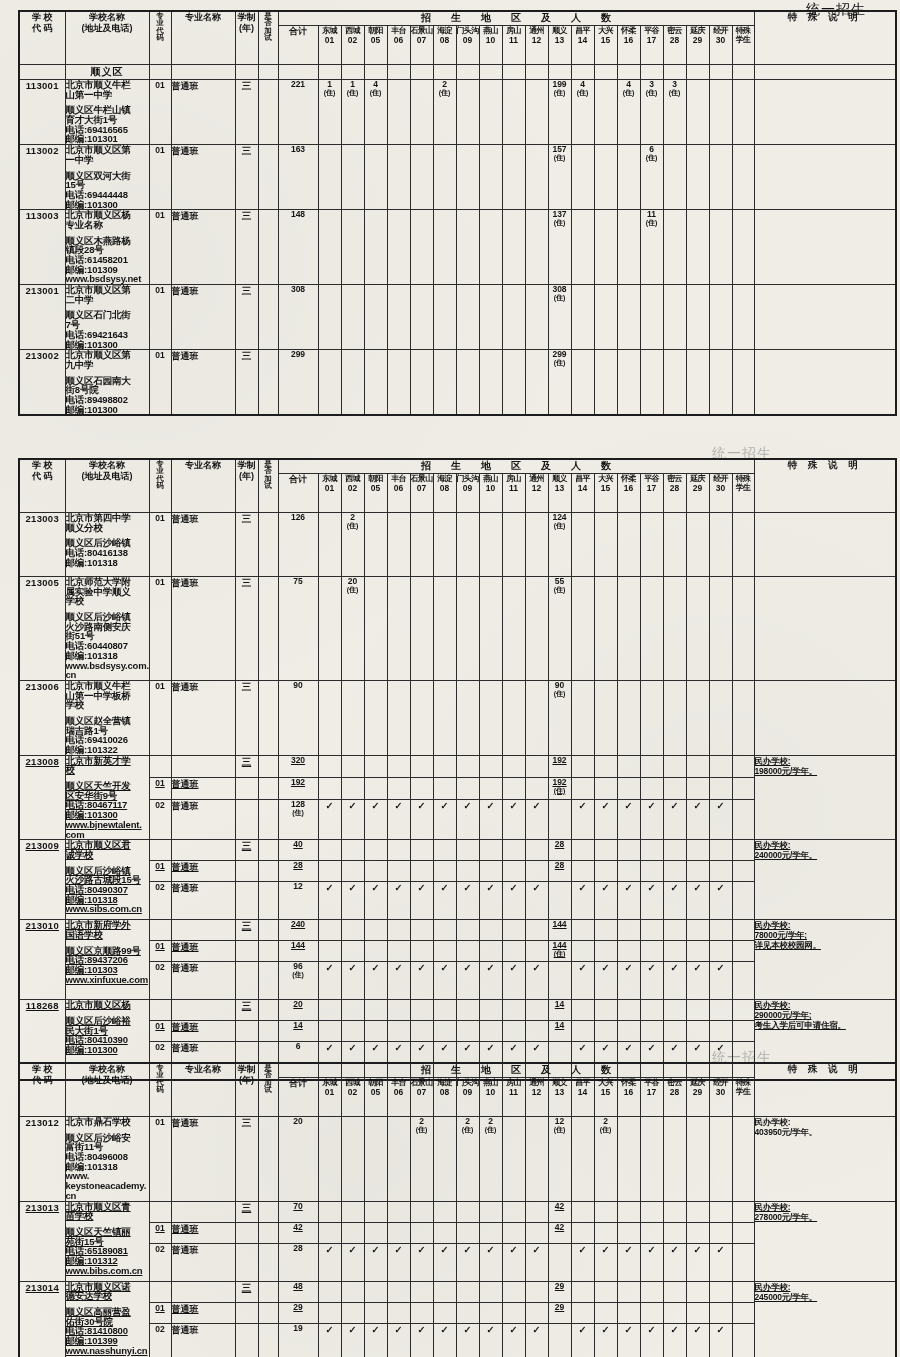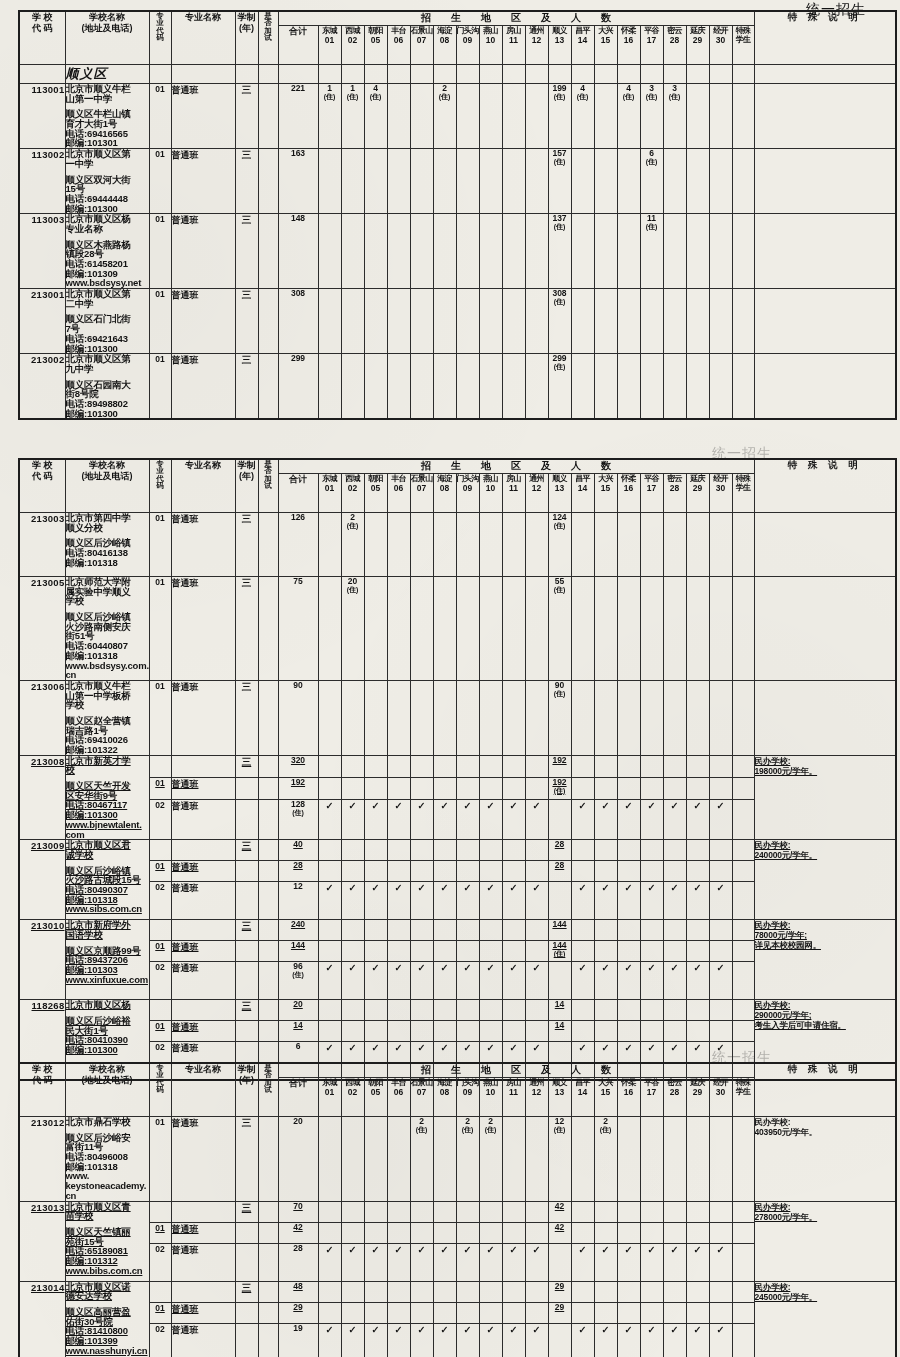--- a/index.html
+++ b/index.html
@@ -15,36 +15,36 @@
   .tablewrap{position:absolute;left:18px;}
   table.sheet{border-collapse:collapse;table-layout:fixed;width:877px;border:2px solid #1d1d1d;background:transparent;}
   table.sheet th,table.sheet td{border:1px solid #2c2c2c;padding:0;vertical-align:top;font-weight:bold;overflow:hidden;}
   thead th{text-align:center;vertical-align:middle;font-size:9px;line-height:10px;padding:1px 0;}
   th.band{height:13px;font-size:10px;letter-spacing:20px;text-indent:20px;line-height:12px;}
   th.labels{height:38px;}
   .hline{font-size:9px;line-height:11px;text-align:center;}
   .dname{font-size:8px;letter-spacing:-0.7px;white-space:nowrap;line-height:9px;}
   .dcode{font-size:8.5px;line-height:10px;}
   .vchar{font-size:7.5px;line-height:7.4px;text-align:center;}
-  td.code{font-size:9.5px;text-align:right;padding-top:4px;letter-spacing:.3px;}
+  td.code{font-size:9.5px;text-align:center;padding-top:4px;letter-spacing:.3px;}
   td.name{padding:2px 2px 1px 3px;}
   .nline{height:9.7px;font-size:9.5px;line-height:9.7px;white-space:nowrap;letter-spacing:-0.2px;}
   .nline.empty{height:6px;}
   td.mc{font-size:8.5px;text-align:center;padding-top:3px;}
   td.mn{font-size:9px;padding:3px 2px 0 3px;white-space:nowrap;}
   td.yr{font-size:9.5px;text-align:center;padding-top:3px;}
   td.num{font-size:8.5px;text-align:center;padding-top:2px;line-height:9px;}
   .zhu{font-size:7px;line-height:8px;}
   .check{font-size:9.5px;line-height:11px;font-weight:bold;}
   td.note{padding:3px 2px 0 4px;}
   .noteline{font-size:8.5px;line-height:10px;white-space:nowrap;letter-spacing:-0.2px;}
   th.noteh{font-size:9.5px;letter-spacing:4px;text-align:center;}
   tr.grp{height:13px;}
   tr.grp td{vertical-align:middle;}
-  td.grpname{font-size:13px;text-align:left;letter-spacing:1px;padding:0;font-style:italic;}
+  td.grpname{font-size:10px;text-align:center;letter-spacing:1px;padding:0;}
   tr.single{height:64px;}
   tr.sub{height:21px;text-decoration:underline;}
   tr.tall{height:38px;}
 </style>
 </head>
 <body>
 
 <div class="page">
   <div class="corner-label" style="top:1px;left:806px;">统一招生</div>
   <div class="corner-label faint" style="top:445px;left:712px;">统一招生</div>

